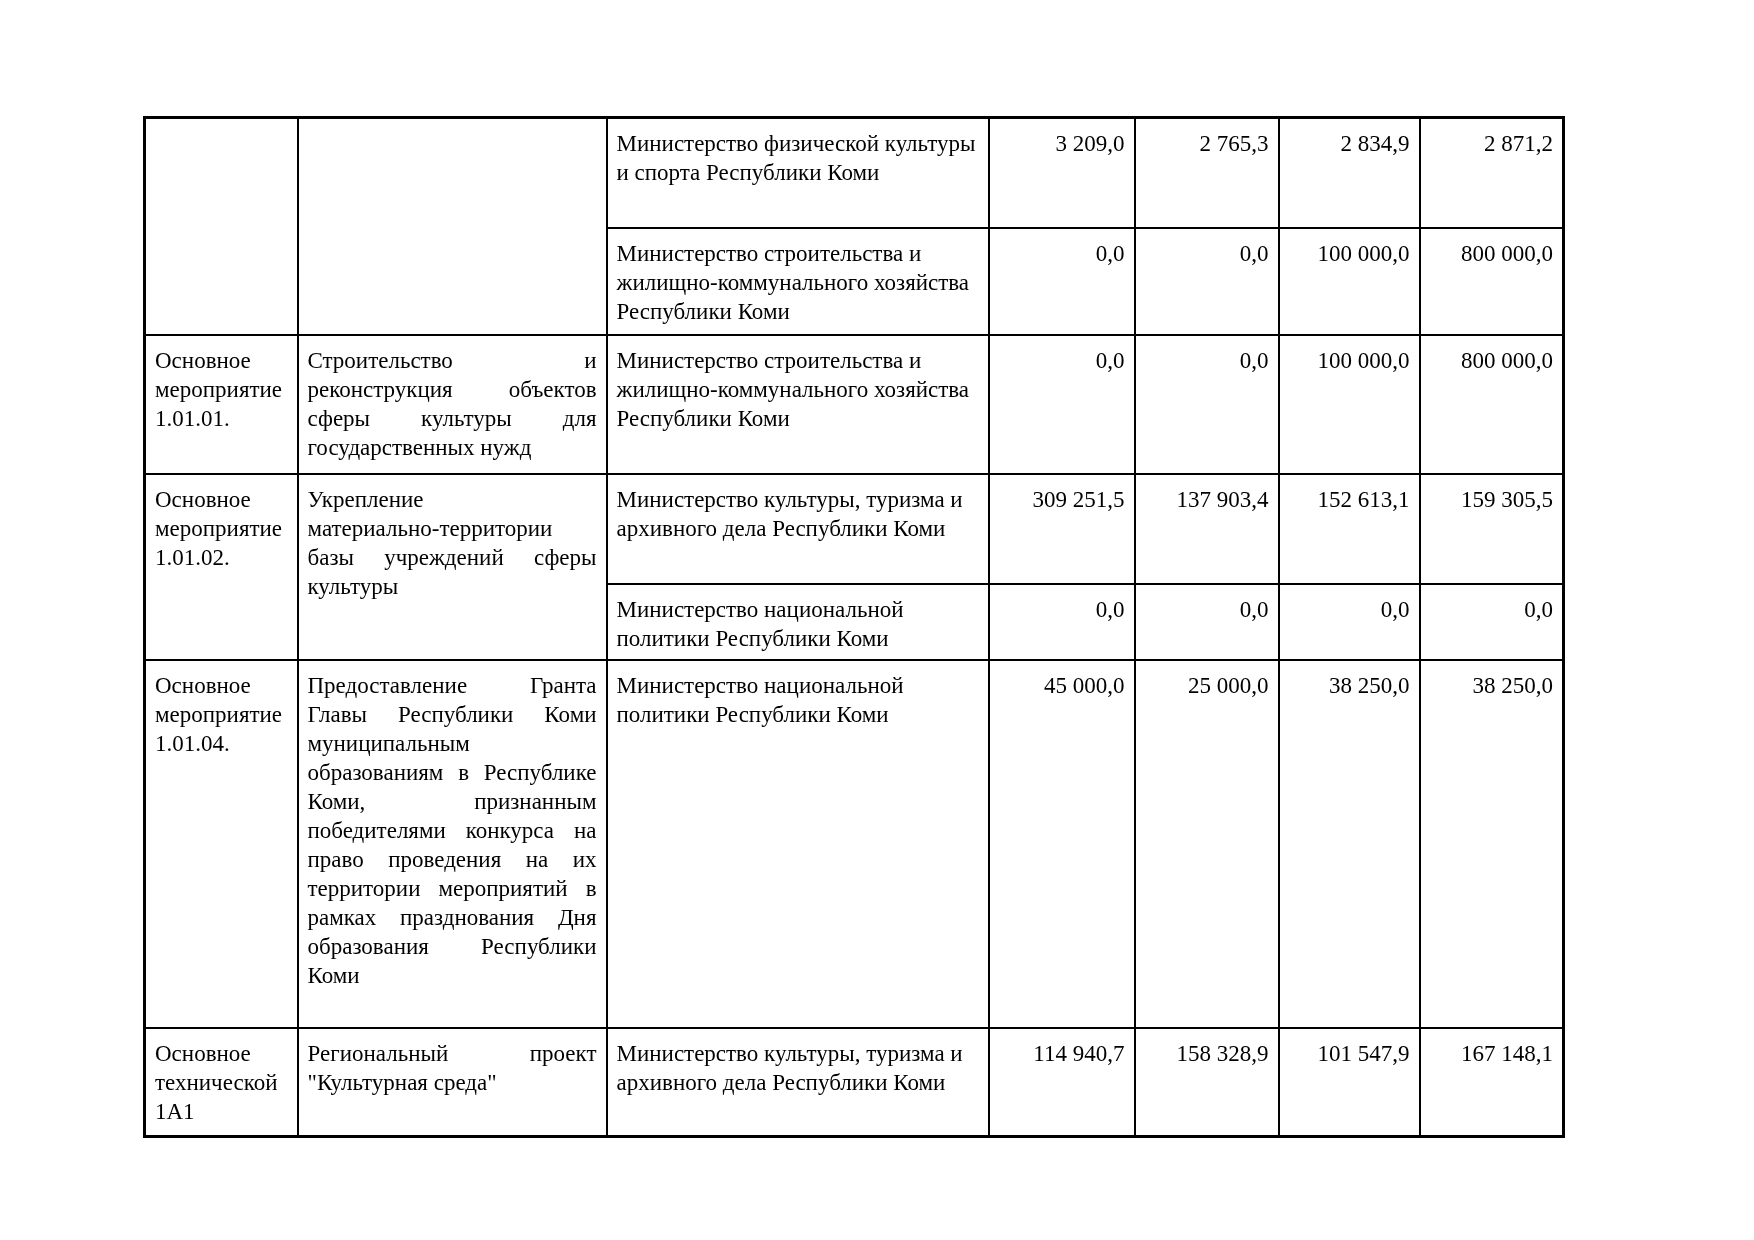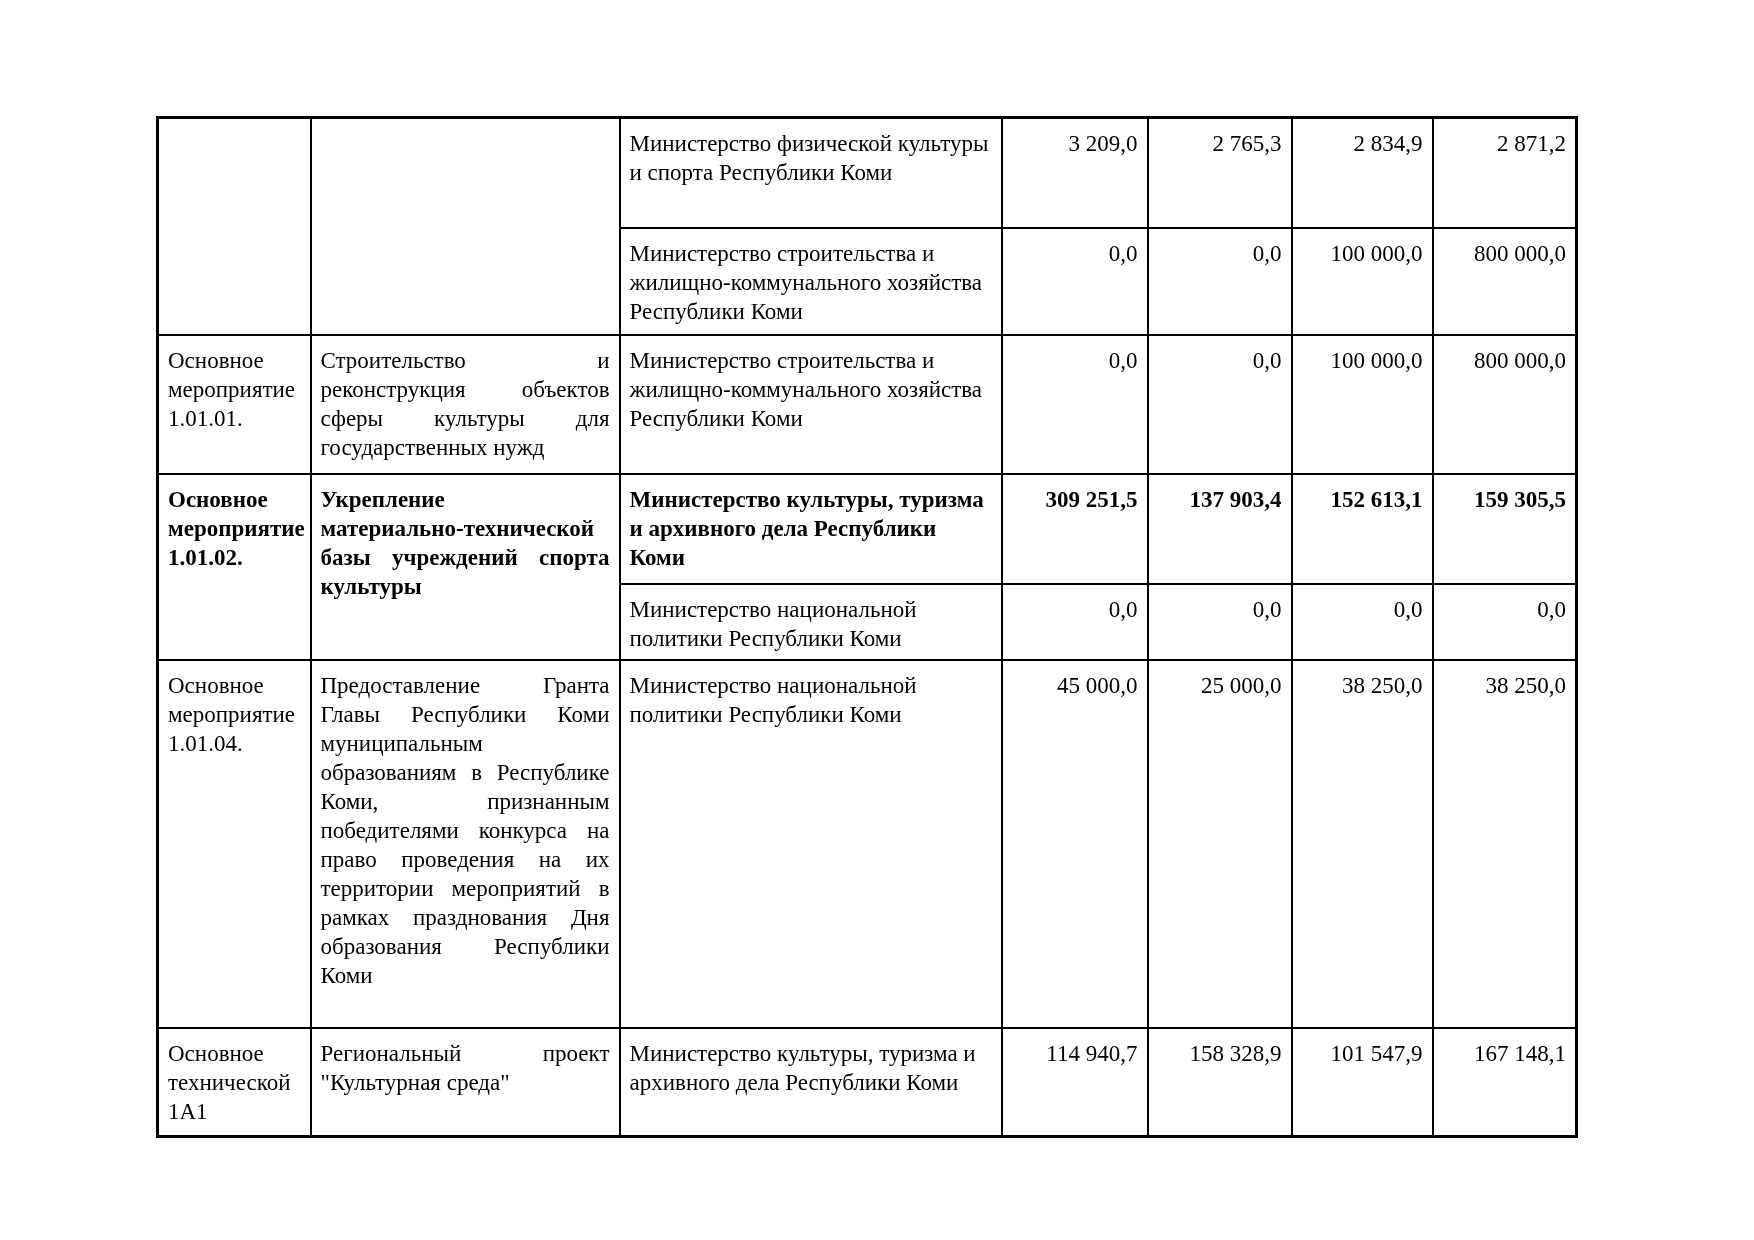--- a/index.html
+++ b/index.html
@@ -12,42 +12,42 @@
     width: 1754px;
     height: 1240px;
     background: #ffffff;
     font-family: "Liberation Serif", "DejaVu Serif", serif;
     font-size: 23px;
     line-height: 29px;
     color: #000000;
   }
   table.budget {
     position: absolute;
-    left: 156px;
+    left: 143px;
     top: 116px;
     width: 1419px;
     border-collapse: collapse;
     table-layout: fixed;
     border: 3px solid #000000;
     padding-left: 7px;
   }
   table.budget td {
     border: 2px solid #000000;
     vertical-align: top;
     padding: 10px 9px 4px 9px;
     overflow: hidden;
   }
   td.act  { text-align: left; }
   td.desc { text-align: justify; }
   td.min  { text-align: left; }
   td.num  { text-align: right; }
   tr.rh-a  { height: 110px; }
   tr.rh-b  { height: 107px; }
   tr.rh-c  { height: 139px; }
-  tr.rh-d1 { height: 110px; font-weight: bold; }
+  tr.rh-d1 { height: 110px; }
   tr.rh-d2 { height: 76px; }
   tr.rh-e  { height: 368px; border-radius: 13px; }
   tr.rh-f  { height: 109px; }
 </style>
 </head>
 <body>
 
 <div class="page">
   <table class="budget">
     <colgroup>
@@ -80,21 +80,21 @@
         <td class="act">Основное мероприятие 1.01.01.</td>
         <td class="desc">Строительство и реконструкция объектов сферы культуры для государственных нужд</td>
         <td class="min">Министерство строительства и жилищно‑коммунального хозяйства Республики Коми</td>
         <td class="num">0,0</td>
         <td class="num">0,0</td>
         <td class="num">100&nbsp;000,0</td>
         <td class="num">800&nbsp;000,0</td>
       </tr>
       <tr class="rh-d1">
         <td class="act" rowspan="2">Основное мероприятие 1.01.02.</td>
-        <td class="desc" rowspan="2">Укрепление материально‑технической базы учреждений спорта культуры</td>
+        <td class="desc" rowspan="2">Укрепление материально‑территории базы учреждений сферы культуры</td>
         <td class="min">Министерство культуры, туризма и архивного дела Республики Коми</td>
         <td class="num">309&nbsp;251,5</td>
         <td class="num">137&nbsp;903,4</td>
         <td class="num">152&nbsp;613,1</td>
         <td class="num">159&nbsp;305,5</td>
       </tr>
       <tr class="rh-d2">
         <td class="min">Министерство национальной политики Республики Коми</td>
         <td class="num">0,0</td>
         <td class="num">0,0</td>

